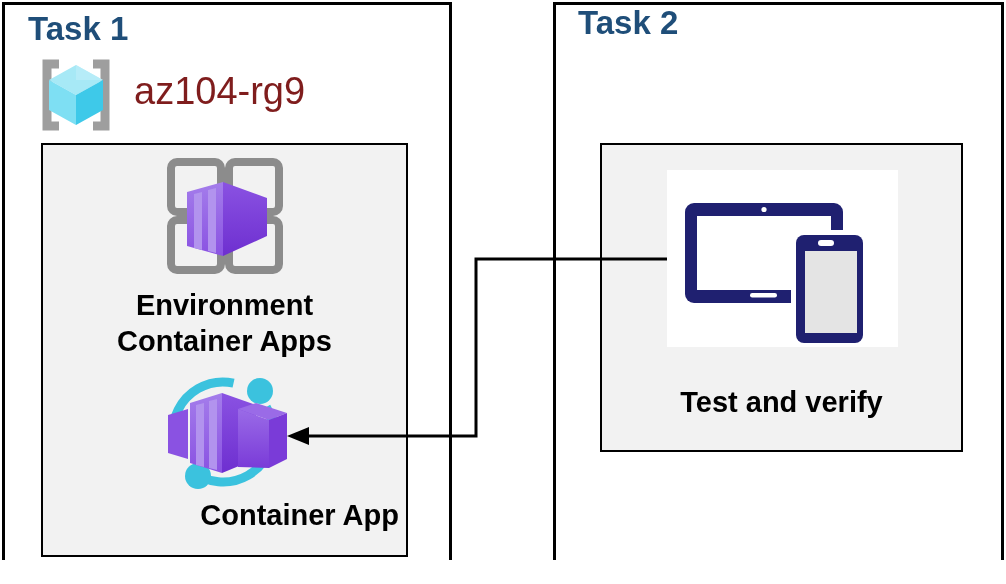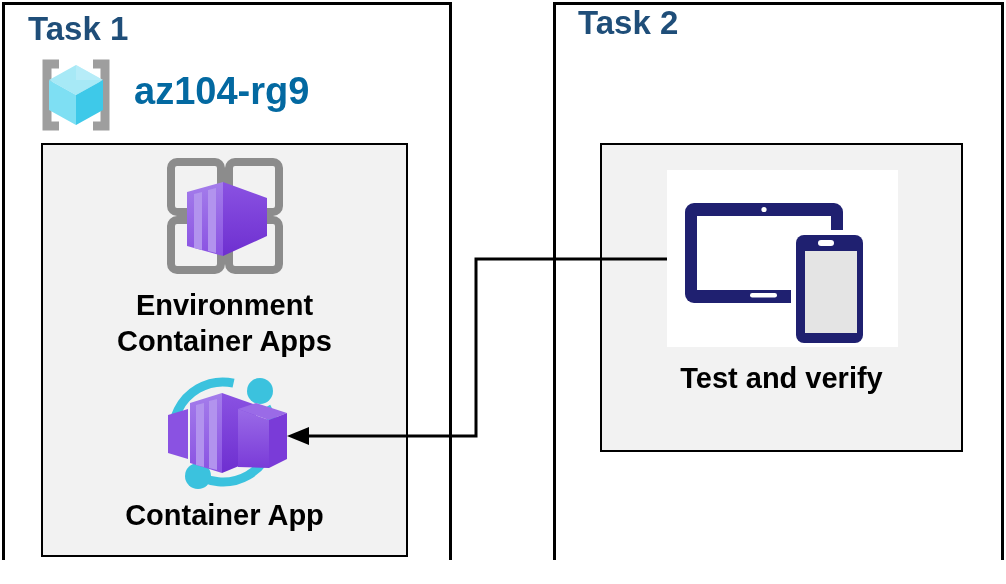--- a/index.html
+++ b/index.html
@@ -20,32 +20,32 @@
   #task1-title{left:28px;top:10px;}
   #task2-title{left:578px;top:4px;}
   .gray-panel{
     position:absolute;background:#F2F2F2;border:2px solid #000;box-sizing:border-box;
   }
   #task1-panel{left:41px;top:143px;width:367px;height:414px;}
   #task2-panel{left:600px;top:143px;width:363px;height:309px;}
   .icon-abs{position:absolute;}
   #rg-icon{left:30px;top:55px;width:92px;height:80px;}
   #rg-name{
-    position:absolute;left:134px;top:70px;font-size:38px;font-weight:bold;color:#0369a1;
+    position:absolute;left:134px;top:70px;font-size:38px;font-weight:normal;color:#7f1d1d;
     white-space:nowrap;
   }
   #env-icon{left:159px;top:152px;width:130px;height:132px;}
   #app-icon{left:158px;top:371px;width:136px;height:128px;}
   .caption{
     position:absolute;font-size:29px;font-weight:bold;color:#000;text-align:center;
     line-height:36px;
   }
   #env-caption{left:41px;top:287px;width:367px;}
-  #app-caption{left:41px;top:497px;width:367px;}
-  #test-caption{left:600px;top:360px;width:363px;}
+  #app-caption{left:32px;top:497px;width:367px;text-align:right;}
+  #test-caption{left:600px;top:384px;width:363px;}
   #white-plate{
     position:absolute;left:667px;top:170px;width:231px;height:177px;background:#ffffff;
   }
   #devices-icon{position:absolute;left:0;top:0;width:231px;height:177px;}
   #connector-overlay{
     position:absolute;left:0;top:0;width:1006px;height:584px;pointer-events:none;
   }
 </style>
 </head>
 <body>

